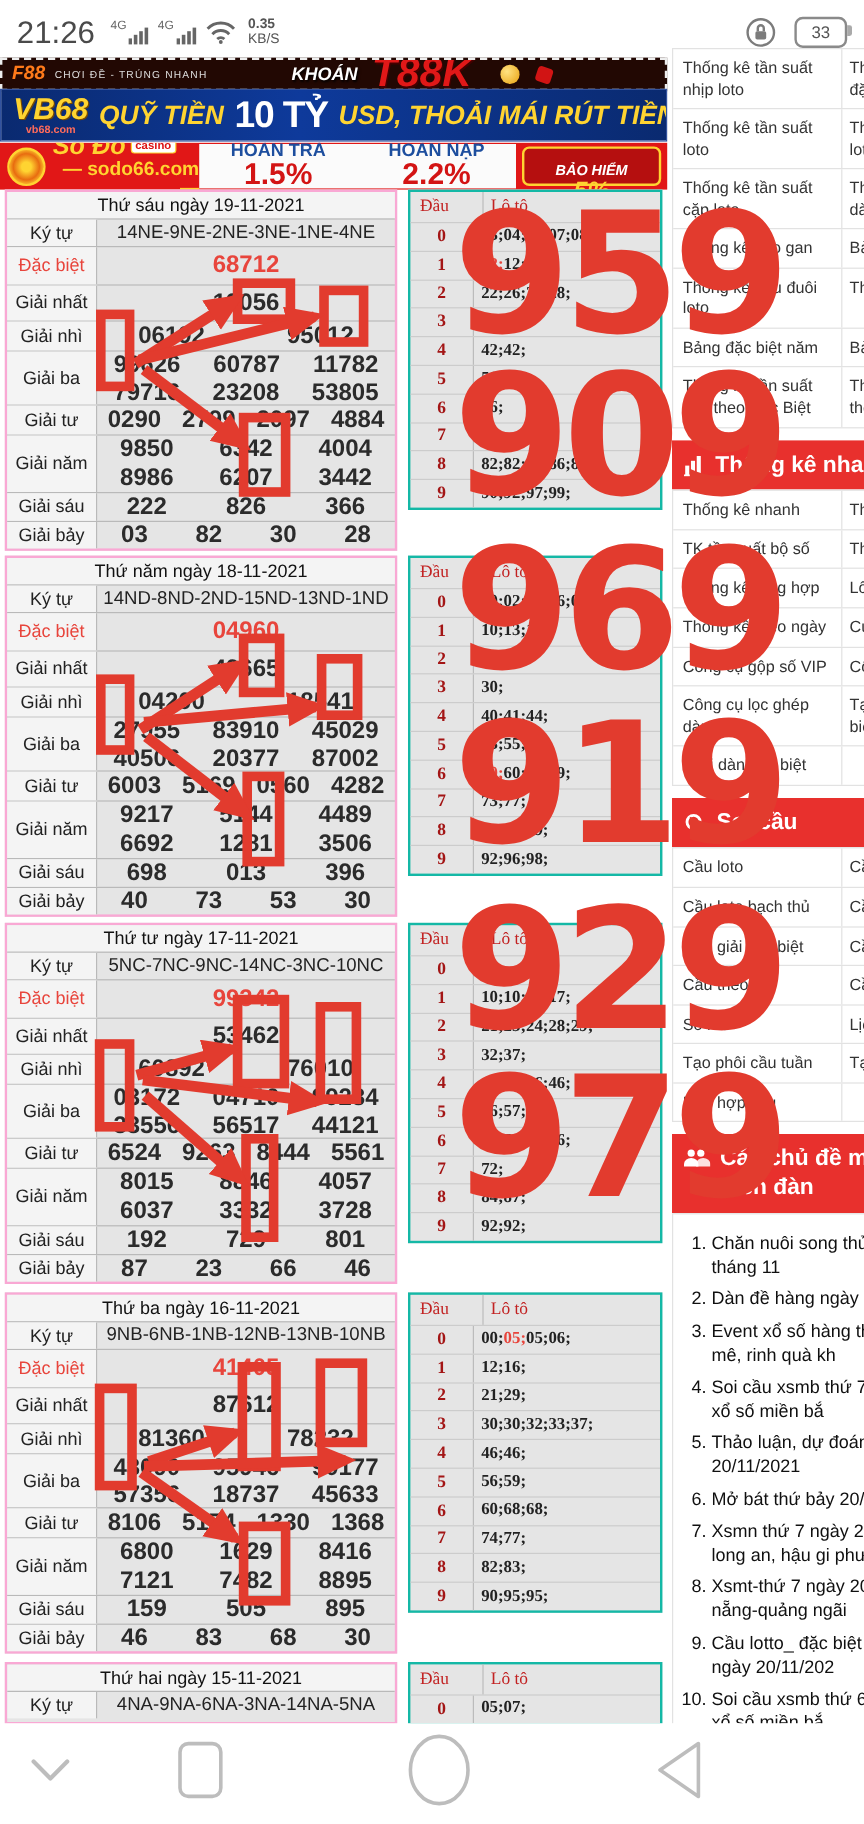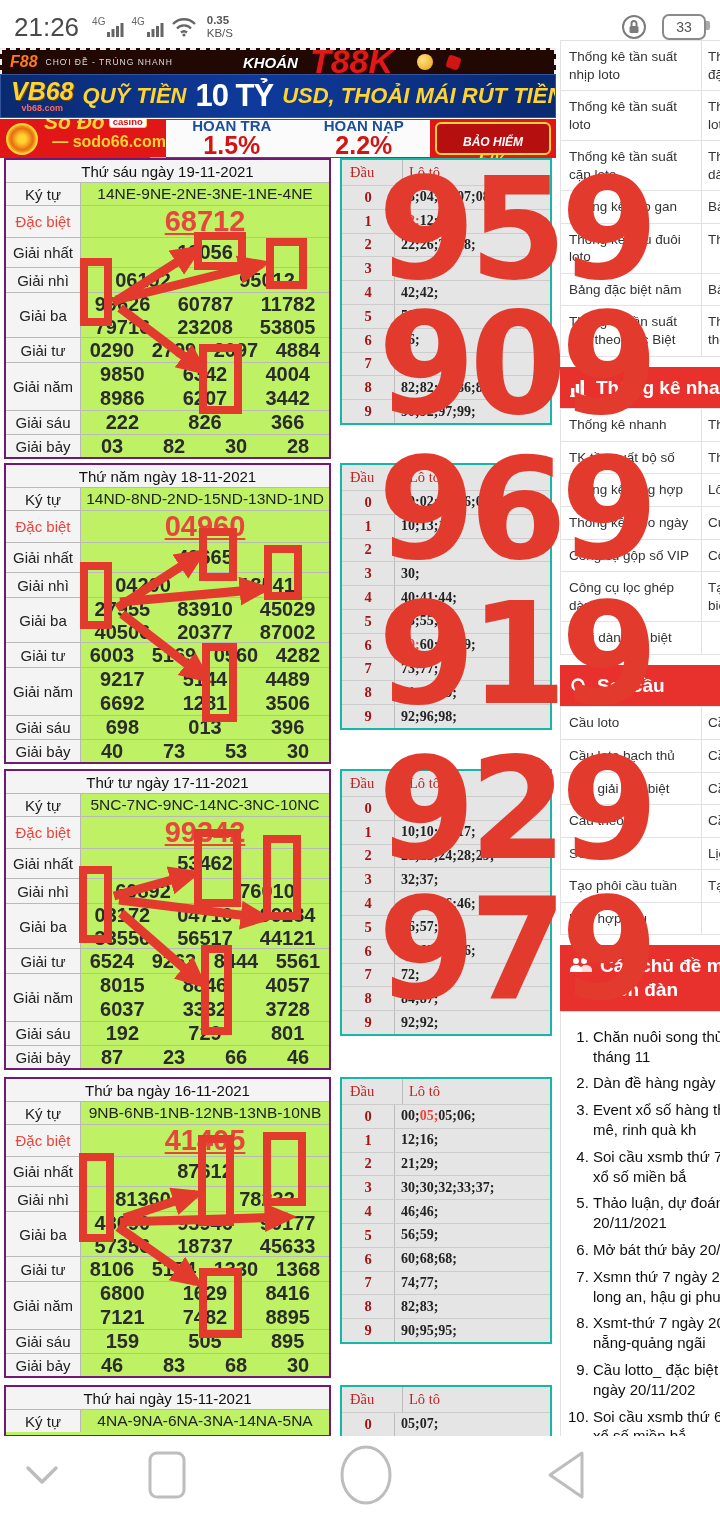--- a/index.html
+++ b/index.html
@@ -40,31 +40,31 @@
   .sd-site{color:#ffd431;font-size:16px;font-weight:bold;margin-top:2px;}
   .b3-panel{flex:1;background:#fbfbfb;height:37px;display:flex;align-items:center;justify-content:space-around;}
   .b3-stat{text-align:center;line-height:1.02;}
   .b3-lab{color:#1d4e9e;font-weight:bold;font-size:15px;}
   .b3-val{color:#d31414;font-weight:bold;font-size:25px;}
   .b3-badge{flex:0 0 116px;height:33px;background:#b50f0f;border:2px solid #ffd431;border-radius:6px;margin:0 5px;text-align:center;line-height:1.05;padding-top:12px;box-sizing:border-box;}
   .badge-lab{color:#fff;font-weight:bold;font-style:italic;font-size:12px;}
   .badge-val{color:#ffd431;font-weight:bold;font-style:italic;font-size:21px;}
 
   
-  .rt{position:absolute;left:4px;width:327px;border:2px solid #701a75;background:#bef264;box-sizing:border-box;}
+  .rt{position:absolute;left:4px;width:327px;border:2px solid #f9a8d4;background:#e5e5e5;box-sizing:border-box;}
   .rt-row{display:flex;box-sizing:border-box;border-top:1px solid #b9b9b9;}
   .rt-row:first-child{border-top:none;}
   .rt-title{justify-content:center;align-items:center;background:#f4f4f4;font-size:15px;color:#111;}
   .rt-label{flex:0 0 74px;background:#f4f4f4;border-right:1px solid #b9b9b9;display:flex;align-items:center;justify-content:center;font-size:15px;color:#222;text-align:center;}
   .rt-vals{flex:1;display:flex;align-items:center;justify-content:space-around;font-weight:bold;font-size:20px;color:#2b2b2b;}
   .rt-vals.kv{font-weight:normal;font-size:15.5px;color:#222;}
   .rt-col{flex:1;display:flex;flex-direction:column;}
   .rt-line{flex:1;display:flex;align-items:center;justify-content:space-around;font-weight:bold;font-size:20px;color:#2b2b2b;}
   .db-label{color:#e8453c !important;}
-  .db-val{color:#e8453c;font-size:29px;font-weight:bold;text-decoration:underline;}
+  .db-val{color:#e8453c;font-size:20px;font-weight:bold;}
 
   
   .lt{position:absolute;left:340px;width:212px;border:2px solid #14b8a6;background:#e5e5e5;box-sizing:border-box;font-family:Liberation Serif, serif;}
   .lt-row{display:flex;border-top:1px solid #ccc;box-sizing:border-box;height:23.8px;}
   .lt-row.head{border-top:none;height:25px;}
   .lt-dau{flex:0 0 52px;border-right:1px solid #bbb;display:flex;align-items:center;justify-content:center;font-weight:bold;font-size:14.5px;color:#a31515;}
   .lt-row.head .lt-dau{color:#c22222;font-weight:normal;justify-content:flex-start;padding-left:8px;}
   .lt-val{flex:1;display:flex;align-items:center;font-weight:bold;font-size:14px;color:#222;padding-left:6px;white-space:nowrap;overflow:hidden;}
   .lt-val .red{color:#e8453c;}
   .lt-row.head .lt-val{color:#c22222;font-weight:normal;font-size:14.5px;}

